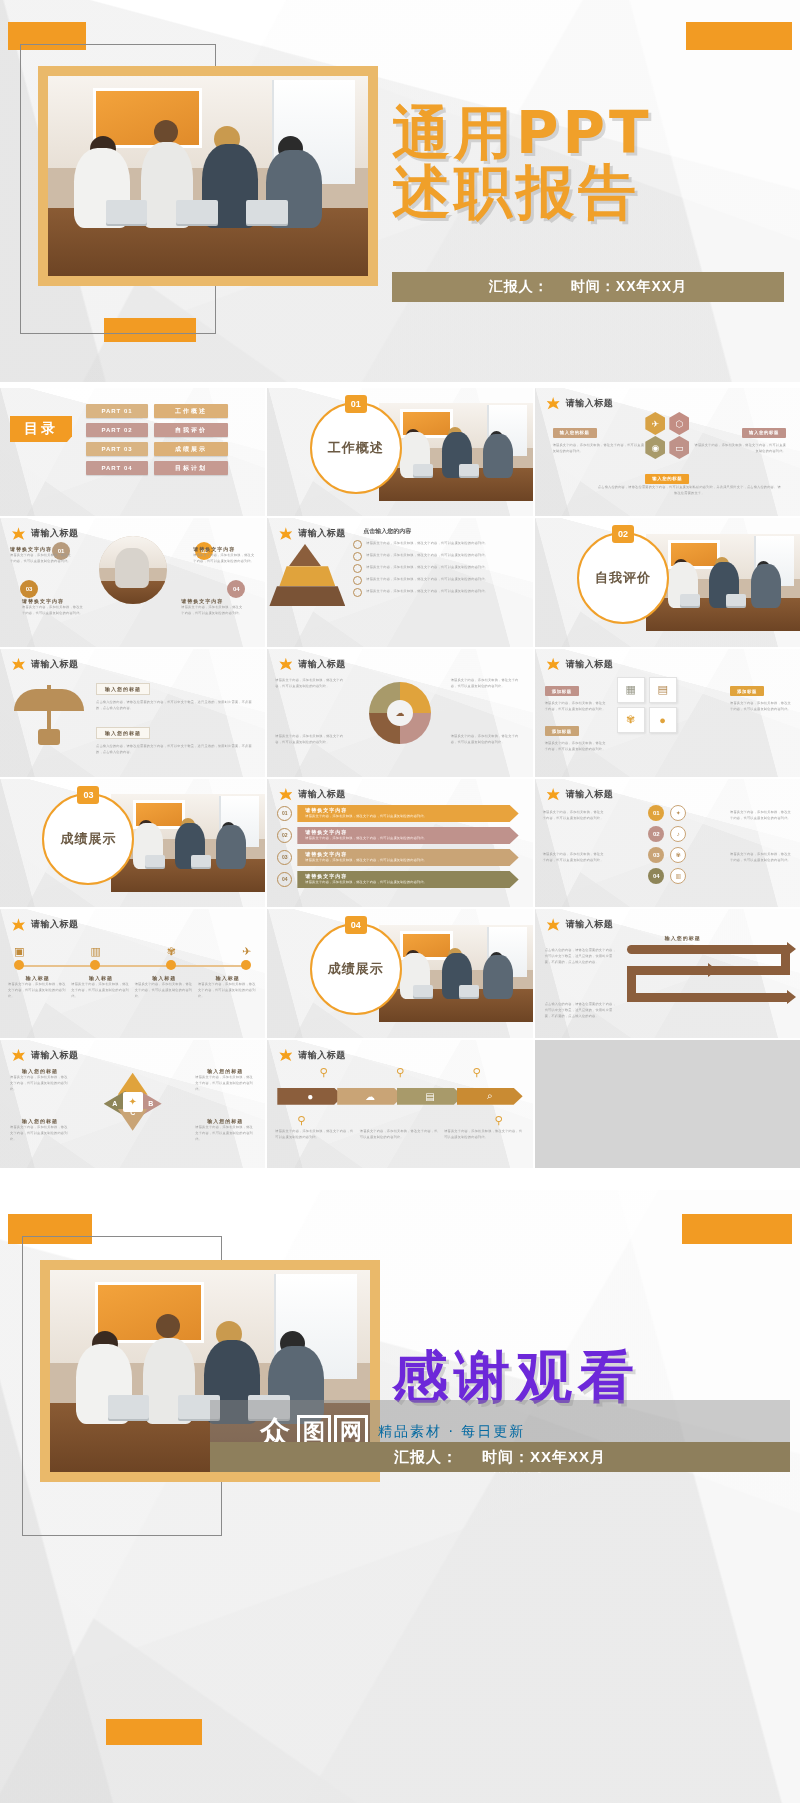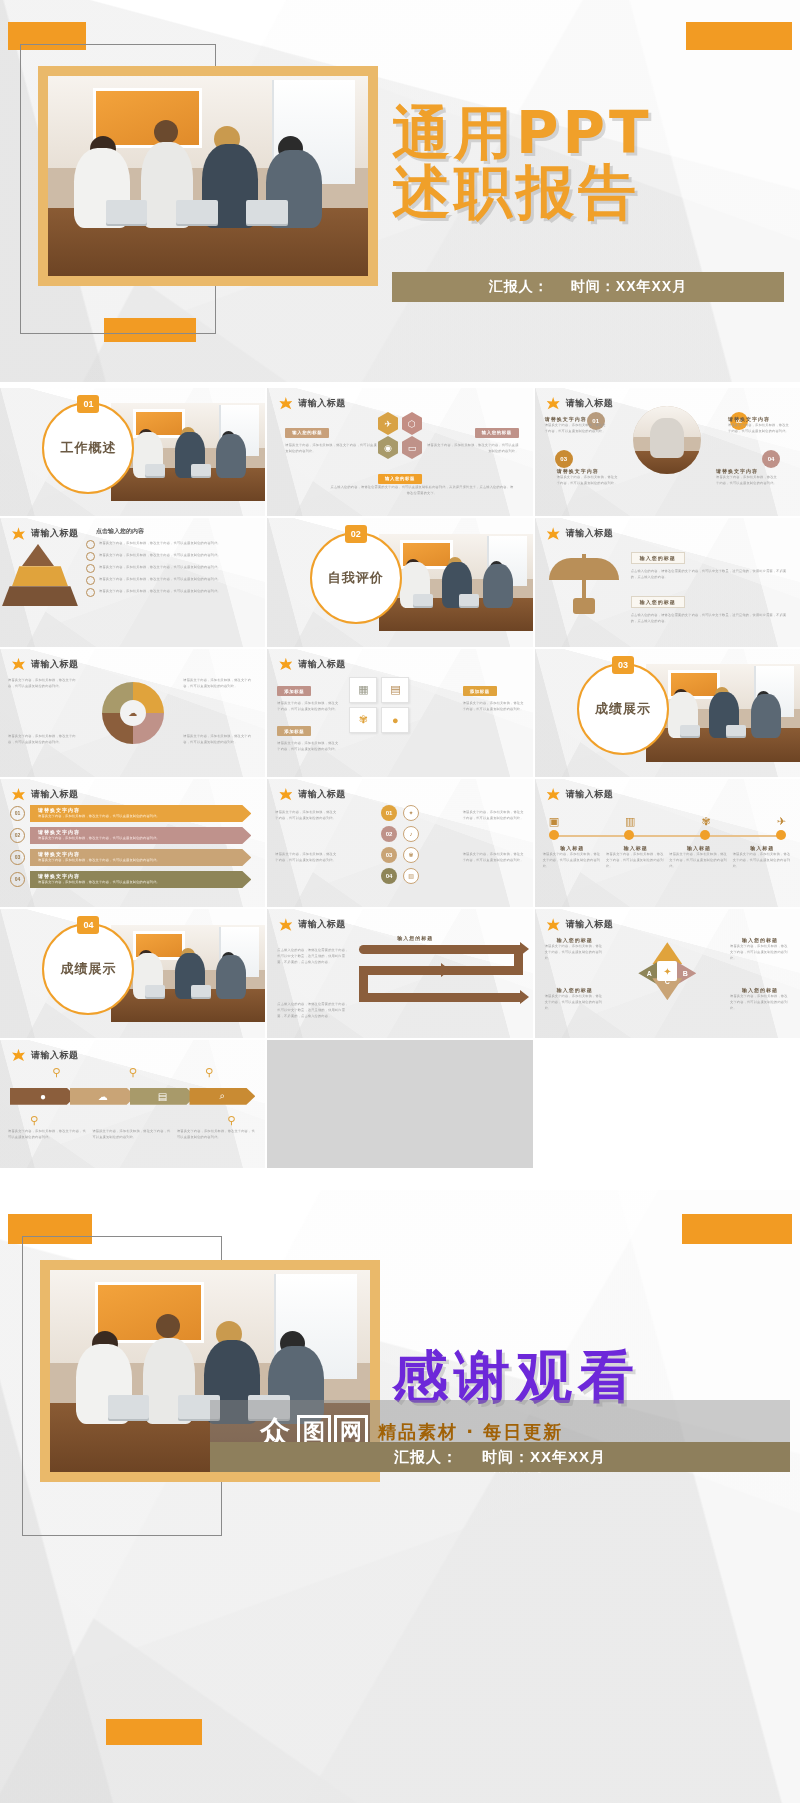--- a/index.html
+++ b/index.html
@@ -138,21 +138,21 @@
      gap:24px; font-size:15px; font-weight:bold; letter-spacing:1px;}
 
   
   .wm{ position:absolute; left:210px; top:210px; width:580px; height:64px;
        background:rgba(140,140,140,.45); display:flex; align-items:center; gap:10px; padding-left:50px;}
   .wm-logo{ display:flex; gap:3px; }
   .wm-box{ width:34px;height:34px;border:3px solid #fff; display:flex;align-items:center;justify-content:center;
        color:#fff;font-size:22px;font-weight:bold;font-family:"DejaVu Sans",sans-serif;}
   .wm-zhong{ width:34px;height:34px;color:#fff;font-size:30px;font-weight:bold;line-height:34px;
        font-family:"DejaVu Sans",sans-serif;}
-  .wm-slogan{ color:#a16207; font-size:18px; letter-spacing:2px; font-weight:700;
+  .wm-slogan{ color:#0369a1; font-size:14px; letter-spacing:2px; font-weight:400;
        font-family:"DejaVu Sans","Liberation Sans",sans-serif;}
   .wm-code{ position:absolute; left:282px; top:58px; color:rgba(255,255,255,.9); font-size:13px;
        font-family:"DejaVu Sans","Liberation Sans",sans-serif;}
   .wm-dash{ position:absolute; height:1px; background:rgba(255,255,255,.75); top:64px;}
 </style>
 </head>
 <body>
 
 <div id="hero">
   <div class="poly"></div>
@@ -188,20 +188,44 @@
   </div>
 
   <div class="hero-meta">
     <span>汇报人：</span>
     <span>时间：XX年XX月</span>
   </div>
 </div>
 
 <div id="grid">
 
+  <div class="slide">
+    <div class="poly"></div>
+    <div class="content">
+      <div class="toc-tag">目录</div>
+      <div class="toc-rows">
+        <div class="toc-row">
+          <div class="toc-pill a" style="background:#d9b483">PART 01</div>
+          <div class="toc-pill b" style="background:#dcb077">工作概述</div>
+        </div>
+        <div class="toc-row">
+          <div class="toc-pill a" style="background:#c49a92">PART 02</div>
+          <div class="toc-pill b" style="background:#c69a91">自我评价</div>
+        </div>
+        <div class="toc-row">
+          <div class="toc-pill a" style="background:#d9b483">PART 03</div>
+          <div class="toc-pill b" style="background:#dcb077">成绩展示</div>
+        </div>
+        <div class="toc-row">
+          <div class="toc-pill a" style="background:#c49a92">PART 04</div>
+          <div class="toc-pill b" style="background:#c69a91">目标计划</div>
+        </div>
+      </div>
+    </div>
+  </div>
 
   <div class="slide">
     <div class="poly"></div>
     <div class="content">
       <div class="photo sec-photo">
         <div class="sky"></div>
           <div class="wallpix"></div>
           <div class="win"></div>
           <div class="table"></div>
         <div class="h" style="left:18%;top:26%;width:14px;height:14px;background:#3a2a20;"></div>

